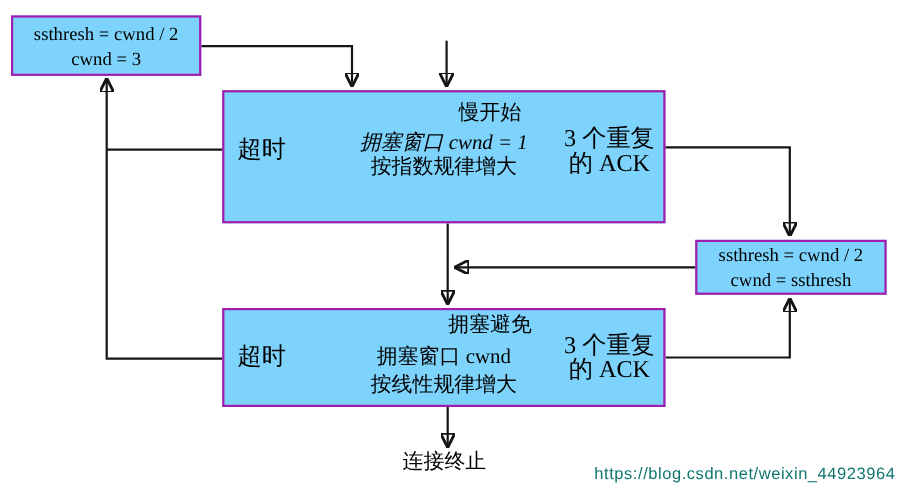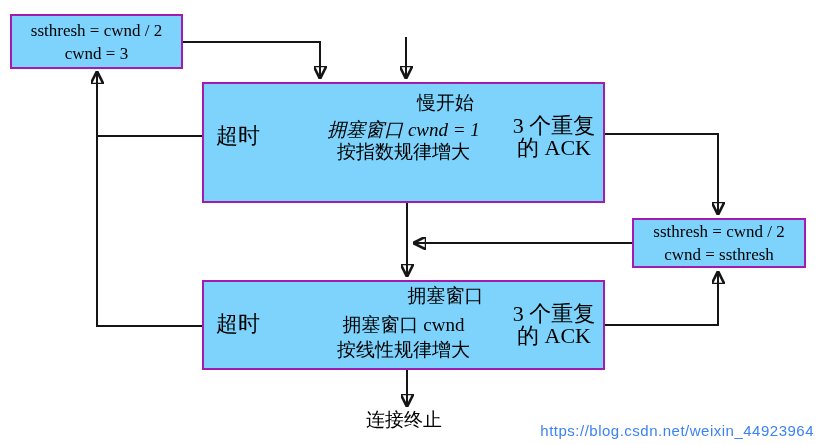--- a/index.html
+++ b/index.html
@@ -77,21 +77,21 @@
     font-size: 19px;
     line-height: 22px;
     white-space: nowrap;
   }
   .watermark {
     position: absolute;
     right: 3px;
     bottom: 5px;
     font-family: "Liberation Sans", "DejaVu Sans", sans-serif;
     font-size: 15px;
-    color: #3b82f6;
+    color: #0f766e;
     letter-spacing: 0.5px;
     white-space: nowrap;
   }
 </style>
 </head>
 <body>
 
 <div class="canvas">
 
   <svg class="connectors" viewBox="0 0 817 444">
@@ -135,21 +135,21 @@
       <div>的 ACK</div>
     </div>
   </div>
 
   <div class="box small-box" style="left: 632px; top: 218px; width: 174px; height: 50px;">
     <div>ssthresh = cwnd / 2</div>
     <div>cwnd = ssthresh</div>
   </div>
 
   <div class="box" style="left: 202px; top: 280px; width: 403px; height: 90px;">
-    <div class="state-title" style="top: 3px;">拥塞窗口</div>
+    <div class="state-title" style="top: 3px;">拥塞避免</div>
     <div class="state-body" style="top: 32px;">拥塞窗口 cwnd</div>
     <div class="state-body" style="top: 57px;">按线性规律增大</div>
     <div class="timeout-label" style="left: 12px; top: 30px;">超时</div>
     <div class="ack-label" style="right: 6px; top: 21px; width: 86px;">
       <div>3 个重复</div>
       <div>的 ACK</div>
     </div>
   </div>
 
   <div class="flow-label" style="left: 366px; top: 409px;">连接终止</div>

